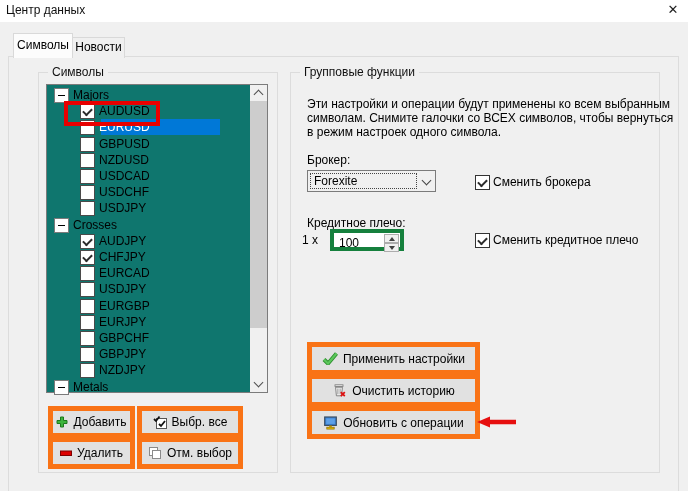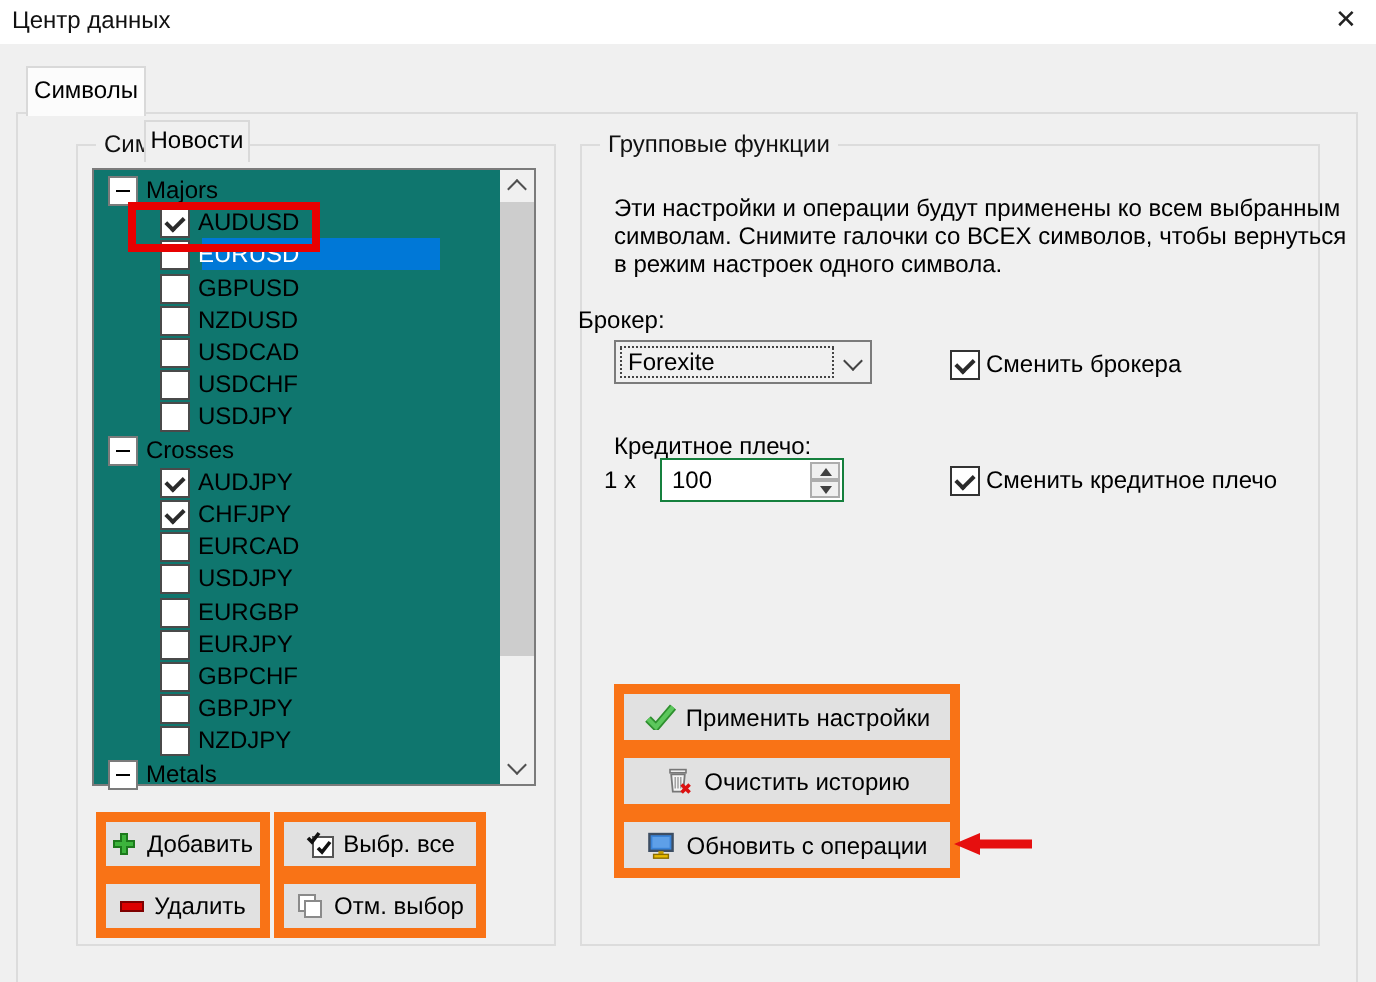--- a/index.html
+++ b/index.html
@@ -8,21 +8,21 @@
   
   .titlebar{position:absolute;left:0;top:0;width:669px;height:22px;background:#ffffff;padding-left:24px;}
   .title-text{position:absolute;left:6px;top:3px;font-size:12px;color:#111;}
   .close-btn{position:absolute;right:12px;top:1px;width:16px;height:18px;text-align:center;
              font-size:13px;line-height:18px;color:#222;cursor:default;}
   
   .tab{position:absolute;background:#f0f0f0;border:1px solid #d9d9d9;border-bottom:none;
        text-align:center;z-index:3;}
   .tab.active{background:#fcfcfc;z-index:4;}
   #tab-symbols{left:13px;top:33px;width:58px;height:24px;line-height:23px;}
-  #tab-news{left:72px;top:37px;width:51px;height:20px;line-height:19px;margin-top:23px;}
+  #tab-news{left:72px;top:37px;width:51px;height:20px;line-height:19px;}
   .tab-pane{position:absolute;left:8px;top:56px;width:669px;height:440px;background:#f0f0f0;
             border:1px solid #dcdcdc;z-index:1;}
   
   .groupbox{position:absolute;border:1px solid #dcdcdc;z-index:2;}
   #gb-symbols{left:38px;top:72px;width:238px;height:399px;}
   #gb-groupfn{left:290px;top:72px;width:368px;height:399px;}
   .gb-label{position:absolute;top:-8px;left:9px;background:#f0f0f0;padding:0 4px;color:#111;}
   
   .listbox{position:absolute;left:46px;top:84px;width:220px;height:307px;background:#0f766e;
            border:1px solid #7b7b7b;z-index:2;}
@@ -51,31 +51,31 @@
   #btn-selectall{left:137px;top:406px;width:96px;height:22px;}
   #btn-delete{left:48px;top:437px;width:77px;height:22px;}
   #btn-deselect{left:137px;top:437px;width:96px;height:22px;}
   #btn-apply{left:307px;top:342px;width:163px;height:23px;}
   #btn-clear{left:307px;top:374px;width:163px;height:23px;}
   #btn-update{left:307px;top:406px;width:163px;height:23px;}
   .btn svg{flex:0 0 auto;}
   
   .desc{position:absolute;left:307px;top:97px;line-height:14px;white-space:nowrap;z-index:2;}
   .flabel{position:absolute;z-index:2;}
-  #label-broker{left:289px;top:153px;}
+  #label-broker{left:307px;top:153px;}
   #label-leverage{left:307px;top:216px;}
   #leverage-prefix{left:302px;top:233px;}
   .combo{position:absolute;left:307px;top:170px;width:129px;height:22px;background:#f0f0f0;
          border:1px solid #7b7b7b;box-sizing:border-box;z-index:2;}
   .combo .focus{position:absolute;left:2px;top:2px;right:18px;bottom:2px;border:1px dotted #444;}
   .combo-text{position:absolute;left:6px;top:3px;}
   .combo-arrow{position:absolute;right:5px;top:6px;width:6px;height:6px;
          border-left:1px solid #444;border-top:1px solid #444;transform:rotate(225deg);}
-  .spinner{position:absolute;left:330px;top:229px;width:92px;height:22px;background:#fff;
-           border:1px solid #15803d;box-sizing:border-box;z-index:2;}
+  .spinner{position:absolute;left:330px;top:229px;width:74px;height:22px;background:#fff;
+           border:4px solid #15803d;box-sizing:border-box;z-index:2;}
   .spin-val{position:absolute;left:5px;top:3px;}
   .spin-col{position:absolute;right:1px;top:1px;width:15px;height:18px;}
   .spin-btn{position:absolute;left:0;width:15px;height:9px;background:#f0f0f0;border:1px solid #adadad;box-sizing:border-box;}
   .spin-btn.up{top:0;} .spin-btn.down{top:9px;}
   .tri{position:absolute;left:4px;width:0;height:0;border-left:3px solid transparent;border-right:3px solid transparent;}
   .tri.up{top:2px;border-bottom:4px solid #404040;}
   .tri.down{top:2px;border-top:4px solid #404040;}
   .wincbx{position:absolute;width:13px;height:13px;border:1px solid #333;background:#fff;z-index:2;}
   .wincbx.checked::after{content:'';position:absolute;left:2px;top:3px;width:7px;height:4px;
         border-left:2px solid #2b2b2b;border-bottom:2px solid #2b2b2b;transform:rotate(-45deg);}

